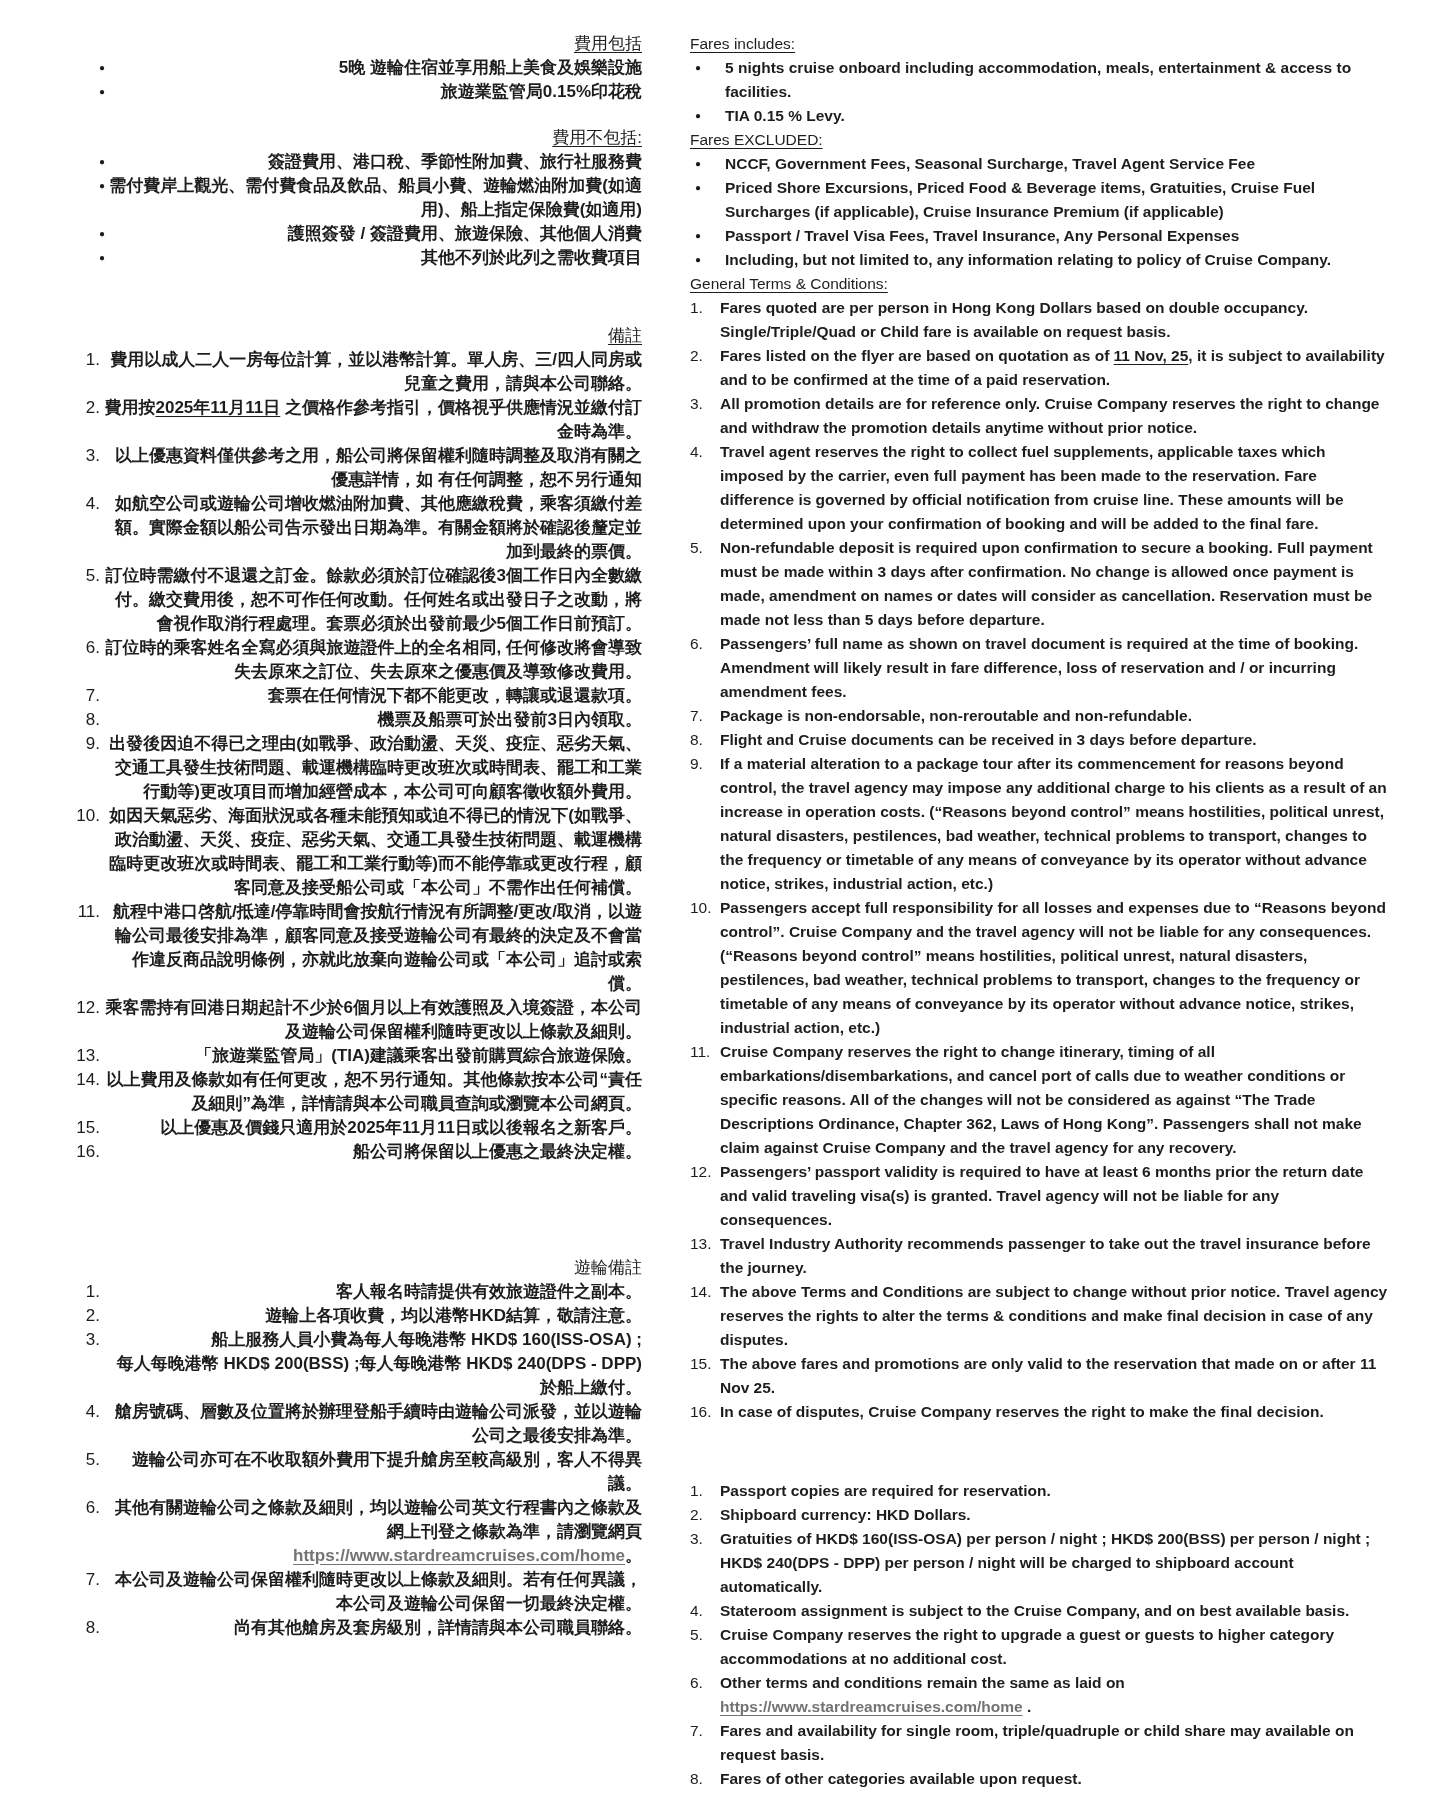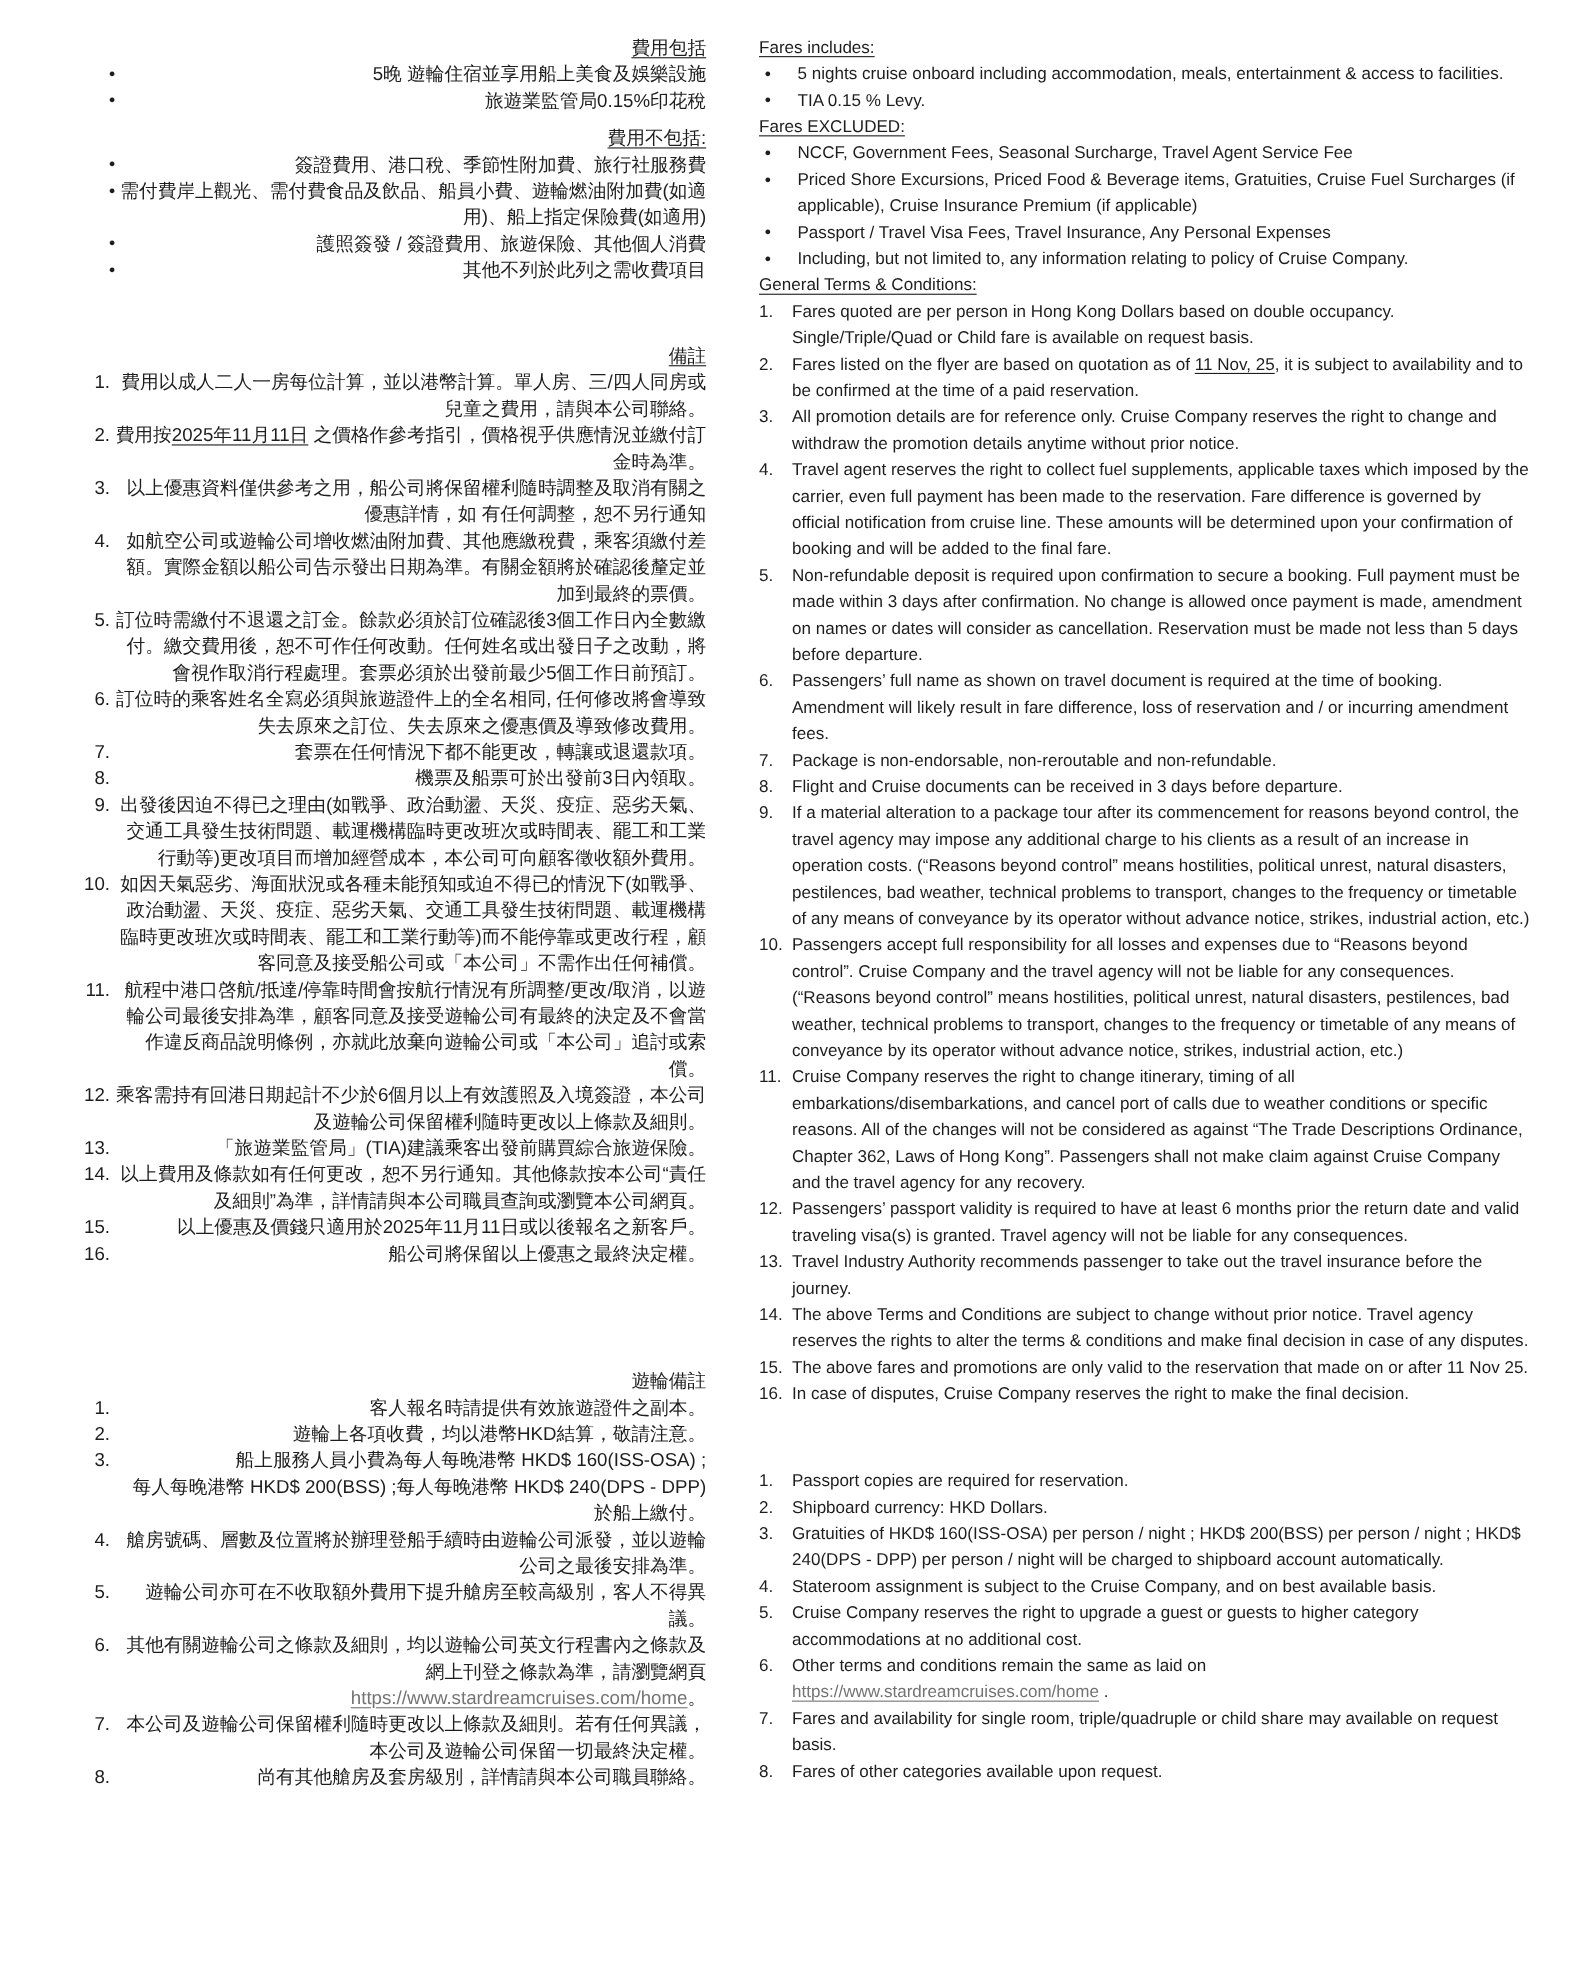--- a/index.html
+++ b/index.html
@@ -10,24 +10,24 @@
   }
   .col{position:absolute;top:32px;}
   .col-left{left:64px;width:578px;font-size:17px;line-height:24px;text-align:right;}
   .col-right{left:690px;width:702px;font-size:15.5px;line-height:24px;}
   .hd{white-space:nowrap;}
   .hd.underline{text-decoration:underline;text-underline-offset:3px;}
   .li{display:flex;align-items:flex-start;}
   .mk{flex:0 0 36px;}
   .col-right .mk{flex:0 0 30px;}
   .mk.bmk{font-size:10px;line-height:24px;padding-left:5px;}
-  .tx{flex:1 1 auto;min-width:0;}
+  .tx{flex:1 1 auto;min-width:0;font-weight:bold;}
   .u{text-decoration:underline;text-underline-offset:3px;}
   .link{color:#737373;text-decoration:underline;text-underline-offset:3px;cursor:pointer;}
-  .gap-sm{margin-top:10px;}
+  .gap-sm{margin-top:22px;}
   .gap-md{margin-top:54px;}
   .gap-lg{margin-top:92px;}
   .gap-xl{margin-top:55px;}
 </style>
 </head>
 <body>
 
 <div>
 
   <div class="col col-left">

